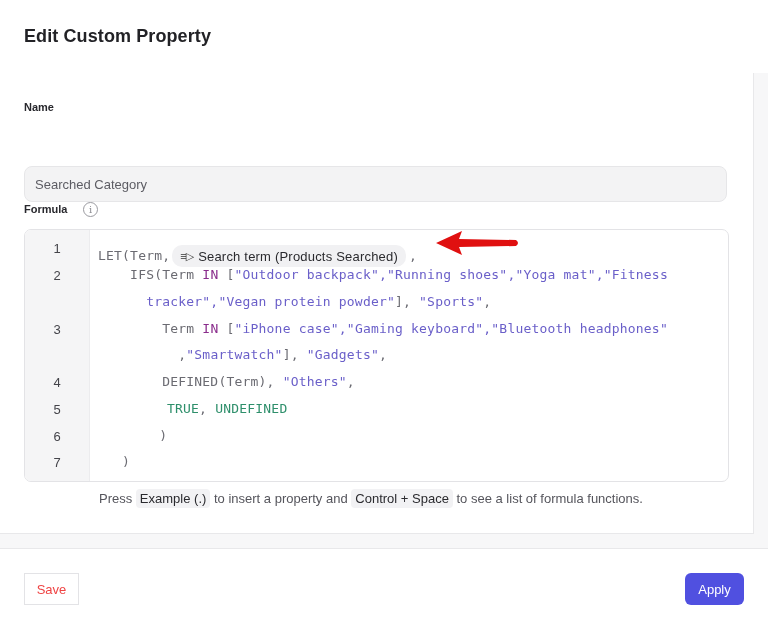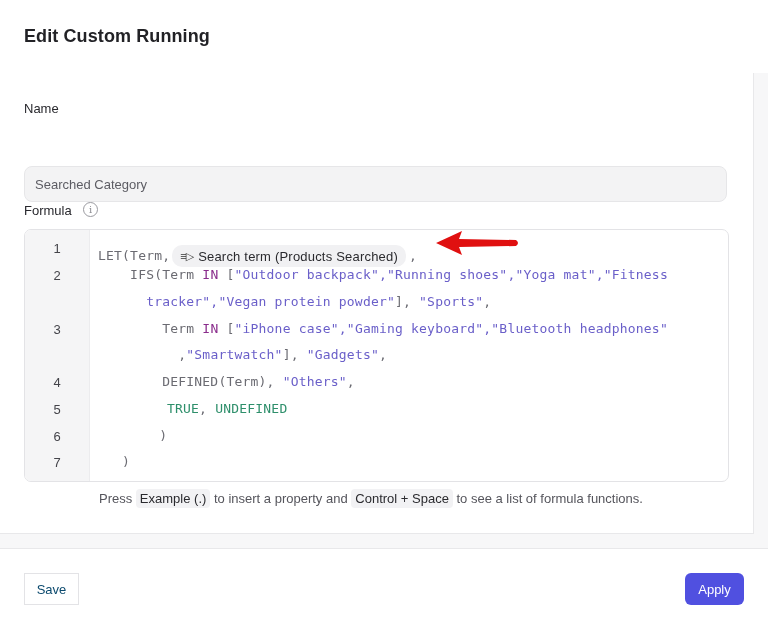--- a/index.html
+++ b/index.html
@@ -26,21 +26,21 @@
   }
   .scroll-track {
     position: absolute; left: 754px; top: 73px; width: 14px; height: 475px;
     background: #f7f7f8;
   }
   .divider-band {
     position: absolute; left: 0; top: 534px; width: 768px; height: 14px;
     background: #f7f7f8; border-bottom: 1px solid #e8e8ea;
   }
   .label {
-    position: absolute; font-size: 13px; font-weight: normal; color: #28282d;
+    position: absolute; font-size: 11px; font-weight: bold; color: #28282d;
   }
   .name-input {
     position: absolute; left: 24px; top: 127px; width: 703px; height: 36px;
     background: #f3f3f4; border: 1px solid #e6e6e8; border-radius: 8px;
     box-sizing: border-box; padding: 0 10px;
     font-size: 13px; color: #5c5c63; line-height: 34px;
     font-family: "Liberation Sans", sans-serif;
     margin-top: 39px;
   }
   .info-icon {
@@ -92,39 +92,39 @@
   .hint {
     position: absolute; left: 99px; top: 491px; font-size: 13px; color: #55555c;
     white-space: nowrap;
   }
   .kbd {
     background: #f2f2f4; border-radius: 4px; padding: 2px 4px; color: #2a2a2e;
   }
   .save-btn {
     position: absolute; left: 24px; top: 573px; width: 55px; height: 32px;
     border: 1px solid #e3e3e6; border-radius: 0; box-sizing: border-box;
-    background: #fff; font-size: 13px; color: #0c4a6e; cursor: pointer;
+    background: #fff; font-size: 13px; color: #ef4444; cursor: pointer;
     display: flex; align-items: center; justify-content: center;
   }
   .cancel-btn {
     position: absolute; left: 612px; top: 573px; width: 62px; height: 32px;
     font-size: 13px; color: #222; cursor: pointer;
     display: flex; align-items: center; justify-content: center;
   }
   .apply-btn {
     position: absolute; left: 685px; top: 573px; width: 59px; height: 32px;
     border-radius: 6px; background: #5050e0; color: #fff; font-size: 13px;
     display: flex; align-items: center; justify-content: center; cursor: pointer;
   }
 </style>
 </head>
 <body>
 
 <div class="dialog">
-  <div class="title">Edit Custom Running</div>
+  <div class="title">Edit Custom Property</div>
 
   <div class="body-area"></div>
   <div class="scroll-track"></div>
   <div class="divider-band"></div>
 
   <div class="label" style="left:24px; top:101px;">Name</div>
   <input class="name-input" value="Searched Category" style="">
 
   <div class="label" style="left:24px; top:203px;">Formula</div>
   <div class="info-icon">i</div>

